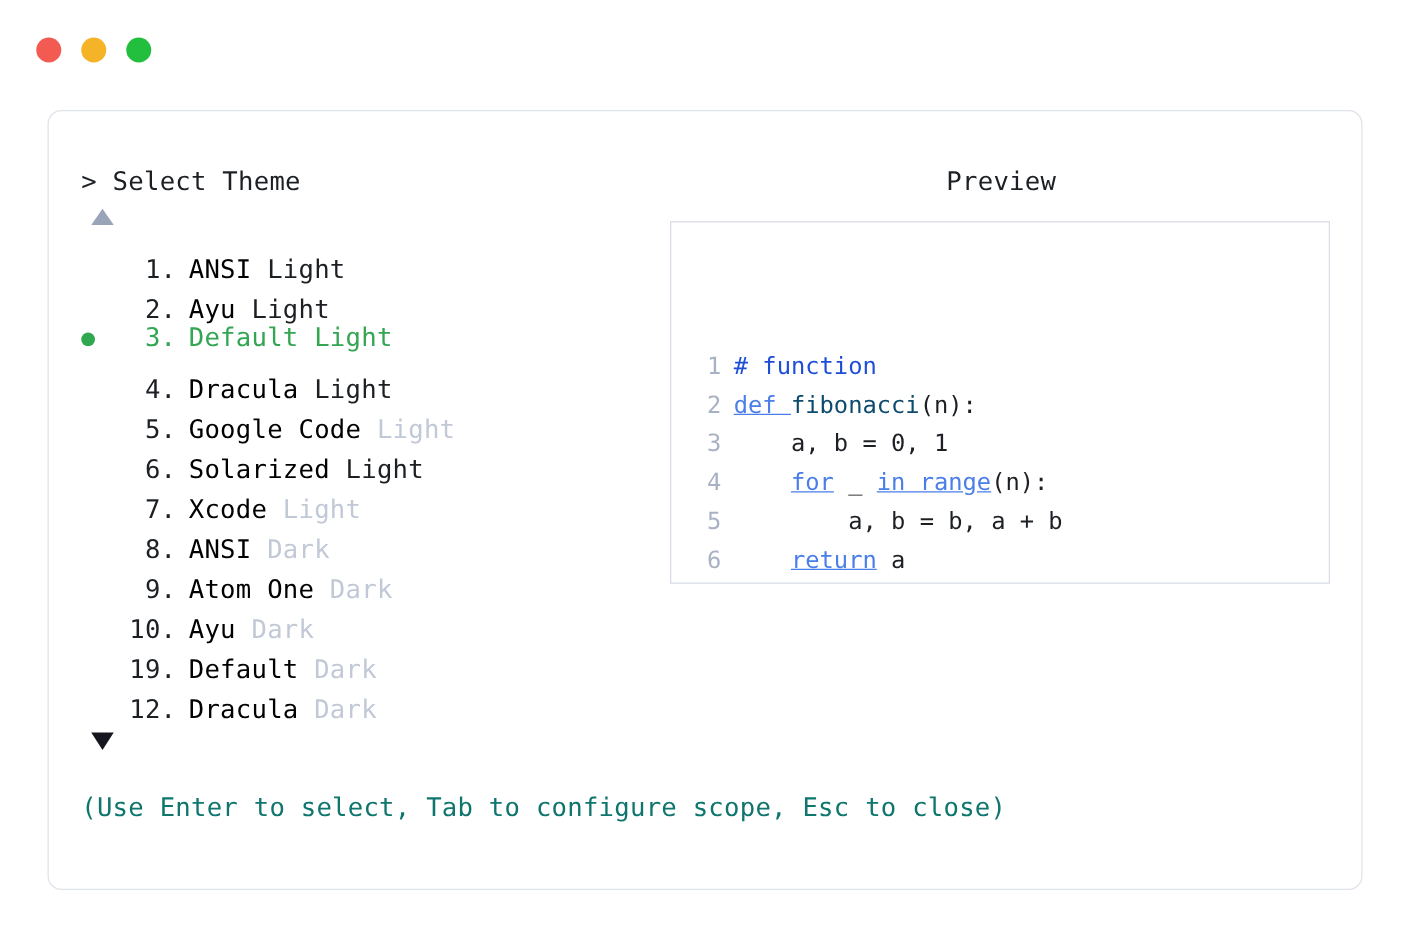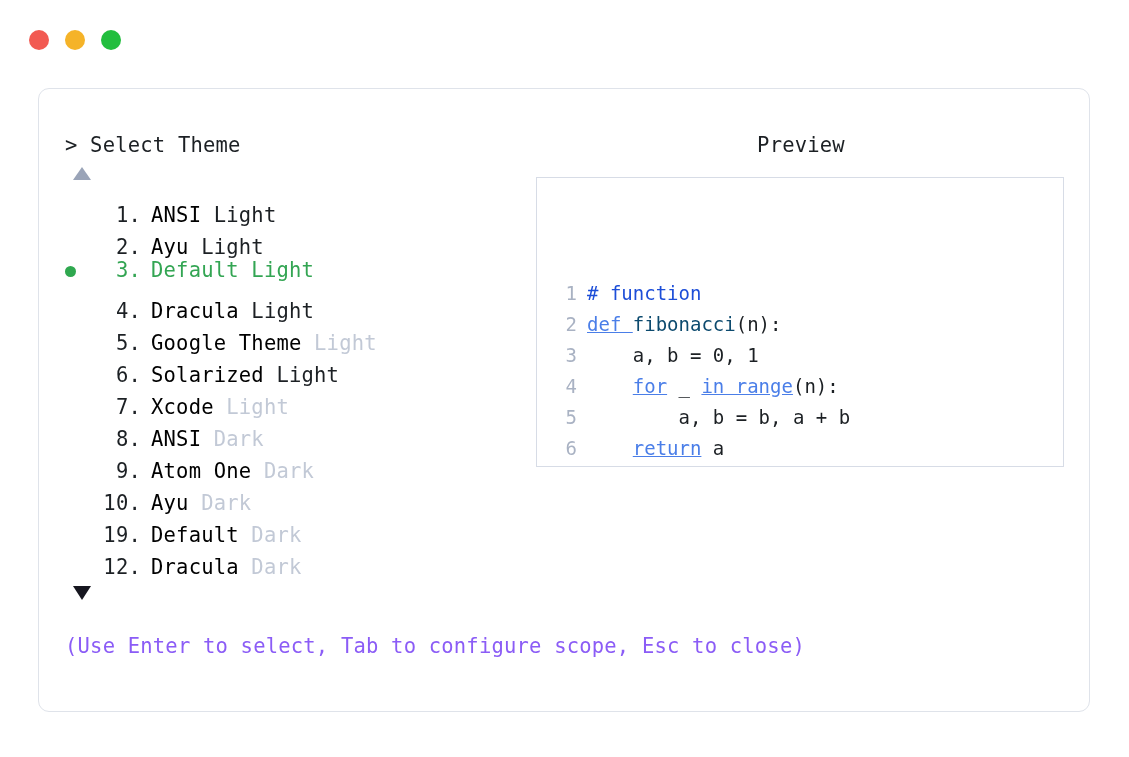--- a/index.html
+++ b/index.html
@@ -174,21 +174,21 @@
   .tok-func     { color: #0c4a6e; }
   .tok-plain    { color: #1c2024; }
 
   
   .hint {
     position: absolute;
     left: 26px;
     top: 543px;
     font-size: 20.5px;
     line-height: 28px;
-    color: #8b5cf6;
+    color: #0f766e;
     letter-spacing: 0.2px;
     white-space: pre;
     text-align: right;
   }
 </style>
 </head>
 <body>
 
 <div class="window-chrome">
   <span class="dot" style="background: rgb(242, 90, 82);"></span>
@@ -200,21 +200,21 @@
   <div class="body-cols">
 
     <div class="left-pane">
       <div class="pane-heading">&gt; Select Theme</div>
       <div class="scroll-arrow up"></div>
       <ul class="theme-list">
           <li class="theme-row"><span class="bullet-cell"></span><span class="idx">1.</span><span class="name">ANSI</span><span class="variant strong"> Light</span></li>
           <li class="theme-row"><span class="bullet-cell"></span><span class="idx">2.</span><span class="name">Ayu</span><span class="variant strong"> Light</span></li>
           <li class="theme-row selected"><span class="bullet-cell"><span class="bullet"></span></span><span class="idx">3.</span><span class="name">Default</span><span class="variant strong"> Light</span></li>
           <li class="theme-row"><span class="bullet-cell"></span><span class="idx">4.</span><span class="name">Dracula</span><span class="variant strong"> Light</span></li>
-          <li class="theme-row"><span class="bullet-cell"></span><span class="idx">5.</span><span class="name">Google Theme</span><span class="variant"> Light</span></li>
+          <li class="theme-row"><span class="bullet-cell"></span><span class="idx">5.</span><span class="name">Google Code</span><span class="variant"> Light</span></li>
           <li class="theme-row"><span class="bullet-cell"></span><span class="idx">6.</span><span class="name">Solarized</span><span class="variant strong"> Light</span></li>
           <li class="theme-row"><span class="bullet-cell"></span><span class="idx">7.</span><span class="name">Xcode</span><span class="variant"> Light</span></li>
           <li class="theme-row"><span class="bullet-cell"></span><span class="idx">8.</span><span class="name">ANSI</span><span class="variant"> Dark</span></li>
           <li class="theme-row"><span class="bullet-cell"></span><span class="idx">9.</span><span class="name">Atom One</span><span class="variant"> Dark</span></li>
           <li class="theme-row"><span class="bullet-cell"></span><span class="idx">10.</span><span class="name">Ayu</span><span class="variant"> Dark</span></li>
           <li class="theme-row"><span class="bullet-cell"></span><span class="idx">19.</span><span class="name">Default</span><span class="variant"> Dark</span></li>
           <li class="theme-row"><span class="bullet-cell"></span><span class="idx">12.</span><span class="name">Dracula</span><span class="variant"> Dark</span></li>
         </ul>
       <div class="scroll-arrow down"></div>
     </div>

